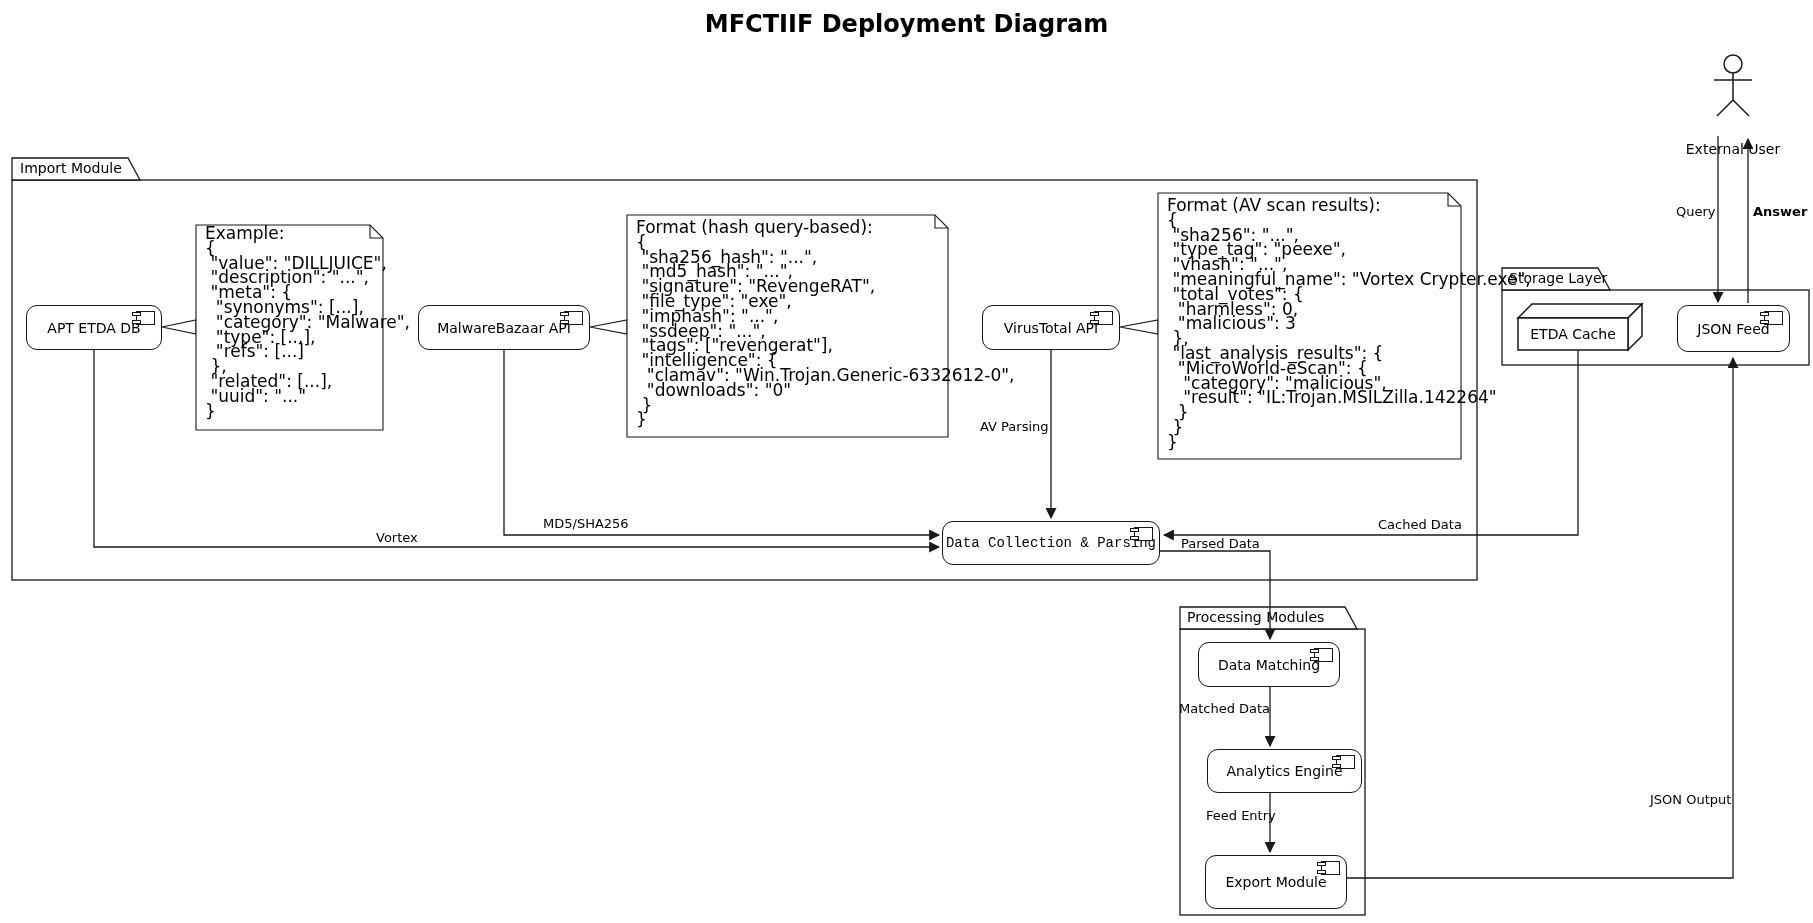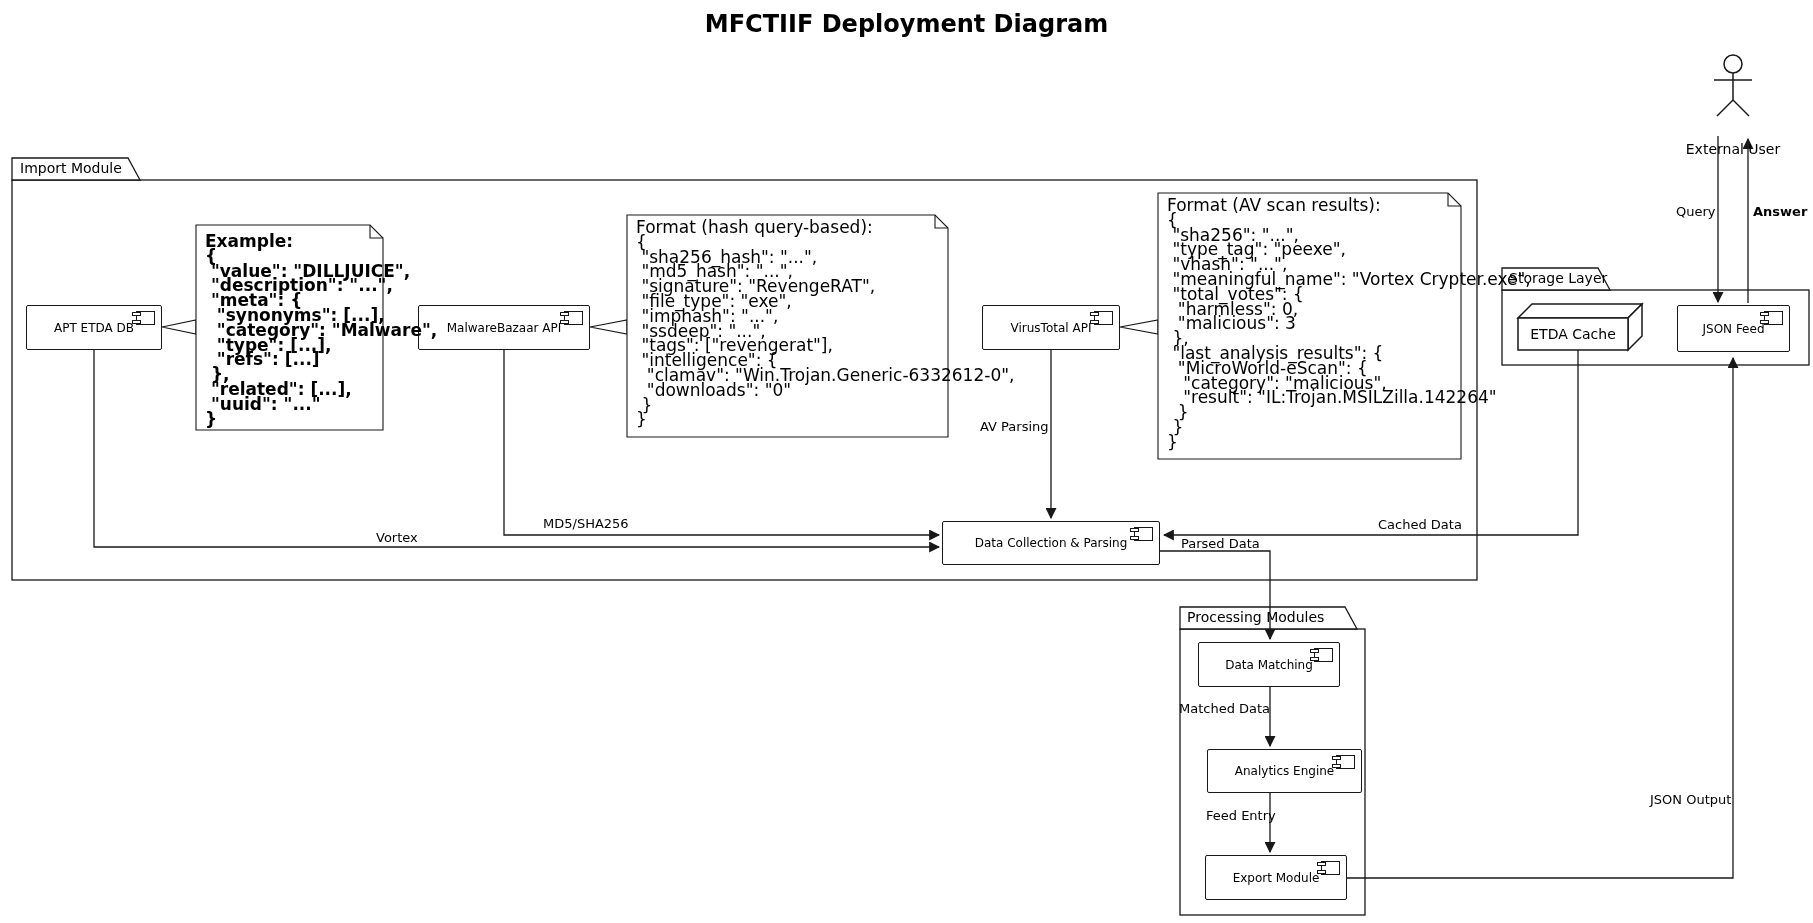--- a/index.html
+++ b/index.html
@@ -3,22 +3,22 @@
 <meta charset="utf-8">
 <style>
   html,body{margin:0;padding:0;background:#fff;}
   .canvas{position:relative;width:1813px;height:923px;background:#fff;
     font-family:"DejaVu Sans",sans-serif;color:#000;overflow:hidden;}
   svg.bg{position:absolute;left:0;top:0;}
   .title{position:absolute;left:0;top:10px;width:1813px;text-align:center;
     font-size:24px;font-weight:bold;}
   .pkg-label{position:absolute;font-size:14px;font-weight:normal;white-space:nowrap;}
   .component{position:absolute;background:#fff;border:1.5px solid #181818;
-    border-radius:2px;display:flex;align-items:center;justify-content:center;
-    font-size:12px;white-space:nowrap;box-sizing:border-box;}
+    border-radius:11px;display:flex;align-items:center;justify-content:center;
+    font-size:14px;white-space:nowrap;box-sizing:border-box;}
   .cicon{position:absolute;top:5px;right:6px;width:17px;height:12px;
     border:1.5px solid #181818;background:#fff;}
   .cicon::before,.cicon::after{content:"";position:absolute;left:-5px;width:7px;height:2px;
     border:1.5px solid #181818;background:#fff;}
   .cicon::before{top:0px;}
   .cicon::after{bottom:0px;}
   .note-text{position:absolute;font-size:17px;line-height:14.8px;white-space:pre;}
   .edge-label{position:absolute;font-size:13px;white-space:nowrap;}
   .node-label{position:absolute;font-size:14px;text-align:center;}
   .actor-label{position:absolute;font-size:14px;text-align:center;}
@@ -104,44 +104,44 @@
     <span>APT ETDA DB</span>
   </div>
   <div class="component" style="left:418px;top:305px;width:172px;height:45px;">
     <span class="cicon"></span>
     <span>MalwareBazaar API</span>
   </div>
   <div class="component" style="left:982px;top:305px;width:138px;height:45px;">
     <span class="cicon"></span>
     <span>VirusTotal API</span>
   </div>
-  <div class="component" style="left:942px;top:521px;width:218px;height:44px;">
+  <div class="component" style="left:942px;top:521px;width:218px;height:44px;font-family:Liberation Mono, monospace;">
     <span class="cicon"></span>
     <span>Data Collection &amp; Parsing</span>
   </div>
   <div class="component" style="left:1677px;top:305px;width:113px;height:47px;">
     <span class="cicon"></span>
     <span>JSON Feed</span>
   </div>
   <div class="component" style="left:1198px;top:642px;width:142px;height:45px;">
     <span class="cicon"></span>
     <span>Data Matching</span>
   </div>
   <div class="component" style="left:1195px;top:749px;width:155px;height:44px;margin-left:12px;">
     <span class="cicon"></span>
     <span>Analytics Engine</span>
   </div>
-  <div class="component" style="left:1205px;top:855px;width:142px;height:45px;">
+  <div class="component" style="left:1205px;top:855px;width:142px;height:54px;">
     <span class="cicon"></span>
     <span>Export Module</span>
   </div>
 
   <div class="node-label" style="left:1518px;top:326px;width:110px;">ETDA Cache</div>
 
-  <div class="note-text" style="left:205px;top:234px;font-weight:bold;">Example:
+  <div class="note-text" style="left:205px;top:226px;">Example:
 {
  "value": "DILLJUICE",
  "description": "...",
  "meta": {
   "synonyms": [...],
   "category": "Malware",
   "type": [...],
   "refs": [...]
  },
  "related": [...],

